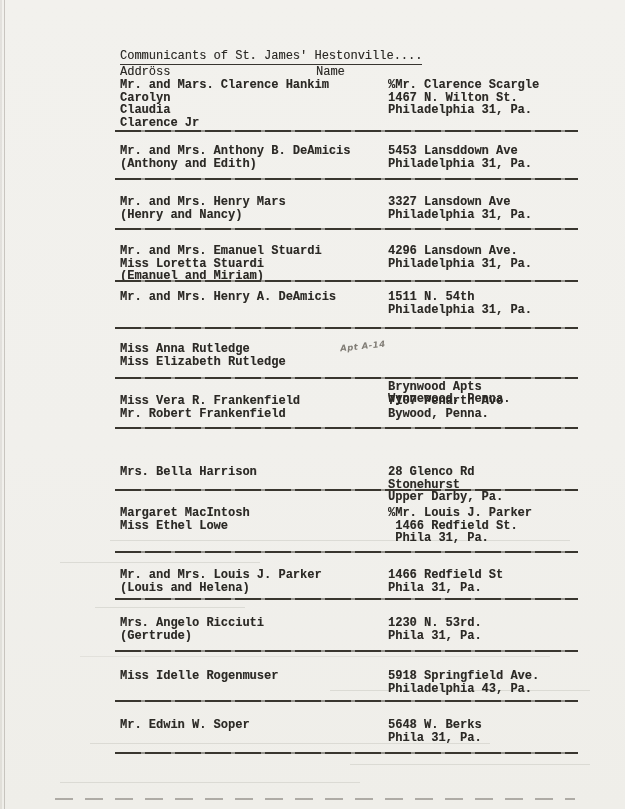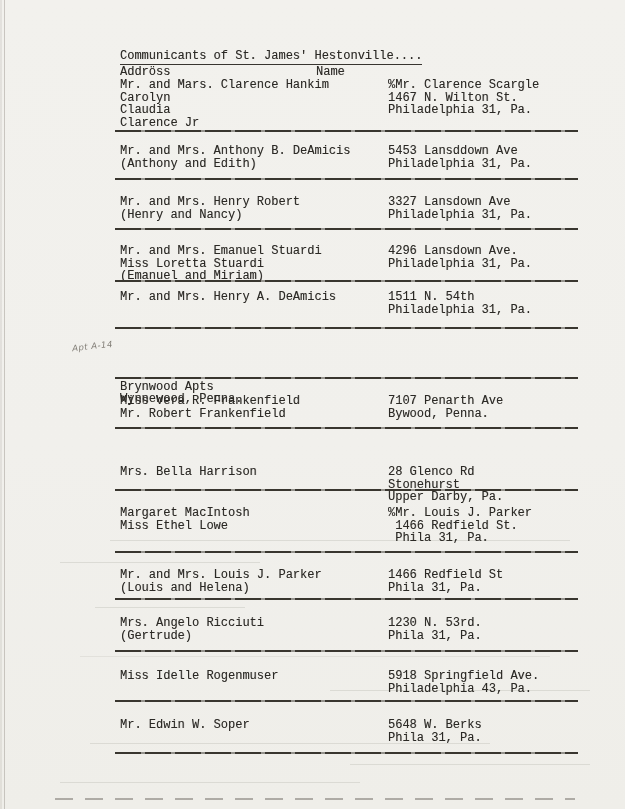--- a/index.html
+++ b/index.html
@@ -22,20 +22,21 @@
     white-space:pre;
     font-family:Liberation Mono, monospace;
   }
   .header-row{
     position:absolute;left:120px;top:66px;width:464px;
     display:flex;
   }
   .entry{
     position:absolute;left:120px;width:472px;
     display:flex;
+    font-weight:bold;
   }
   .col{ white-space:pre; }
   .col-name{ width:268px; flex:none; }
   .col-addr{ flex:1; position:relative; }
   .rule{
     position:absolute;left:115px;width:463px;height:2px;
     background:repeating-linear-gradient(90deg,#39362f 0px,#39362f 26px,rgba(57,54,47,.5) 26px,rgba(57,54,47,.5) 30px);
   }
   .hand-note{
     position:absolute;left:-48px;top:-3px;
@@ -94,21 +95,21 @@
 
   <div class="entry typed" style="top:145px">
     <div class="col col-name">Mr. and Mrs. Anthony B. DeAmicis
 (Anthony and Edith)</div>
     <div class="col col-addr">5453 Lansddown Ave
 Philadelphia 31, Pa.</div>
   </div>
   <div class="rule" style="top:178px"></div>
 
   <div class="entry typed" style="top:196px">
-    <div class="col col-name">Mr. and Mrs. Henry Robert
+    <div class="col col-name">Mr. and Mrs. Henry Mars
 (Henry and Nancy)</div>
     <div class="col col-addr">3327 Lansdown Ave
 Philadelphia 31, Pa.</div>
   </div>
   <div class="rule" style="top:228px"></div>
 
   <div class="entry typed" style="top:245px">
     <div class="col col-name">Mr. and Mrs. Emanuel Stuardi
 Miss Loretta Stuardi
 (Emanuel and Miriam)</div>
@@ -118,20 +119,22 @@
   <div class="rule" style="top:280px"></div>
 
   <div class="entry typed" style="top:291px">
     <div class="col col-name">Mr. and Mrs. Henry A. DeAmicis</div>
     <div class="col col-addr">1511 N. 54th
 Philadelphia 31, Pa.</div>
   </div>
   <div class="rule" style="top:327px"></div>
 
   <div class="entry typed" style="top:343px">
+    <div class="col col-name">Miss Anna Rutledge
+Miss Elizabeth Rutledge</div>
     <div class="col col-addr">
       <span class="hand-note">Apt A-14</span>
       <div>Brynwood Apts
 Wynnewood, Penna.</div>
     </div>
   </div>
   <div class="rule" style="top:377px"></div>
 
   <div class="entry typed" style="top:395px">
     <div class="col col-name">Miss Vera R. Frankenfield

